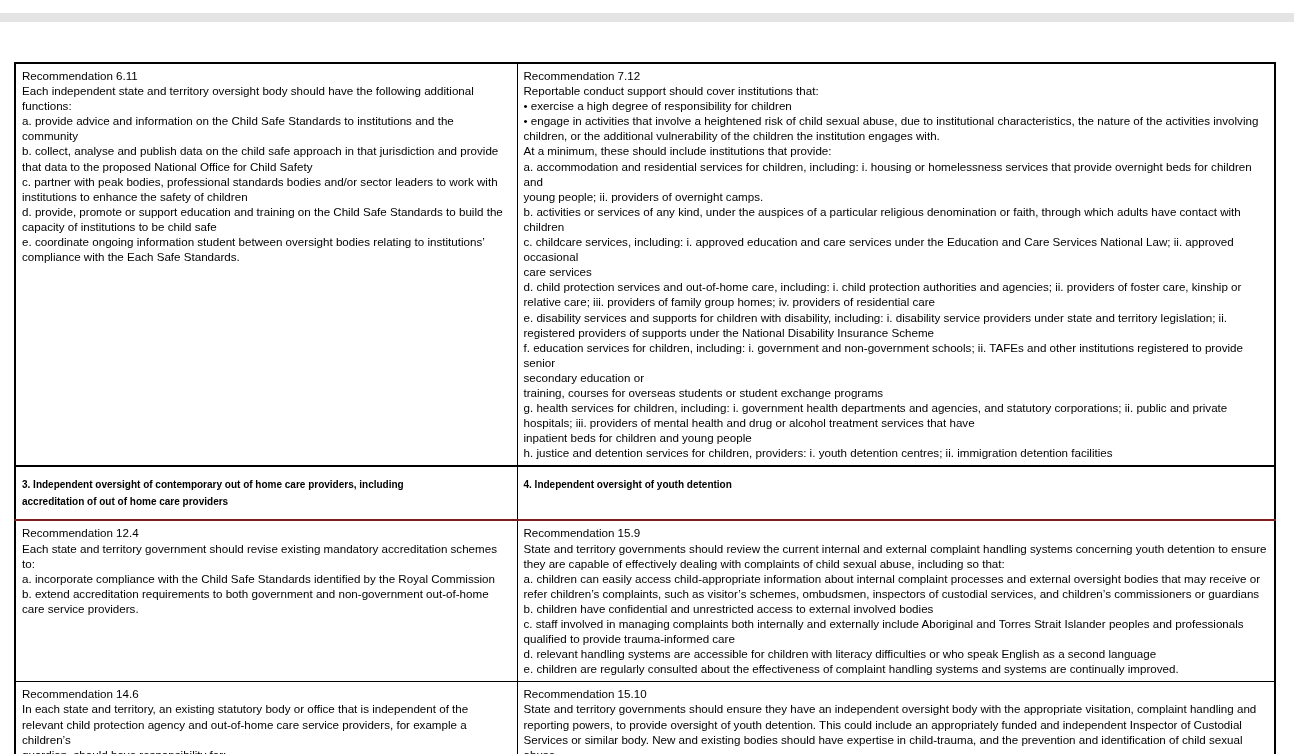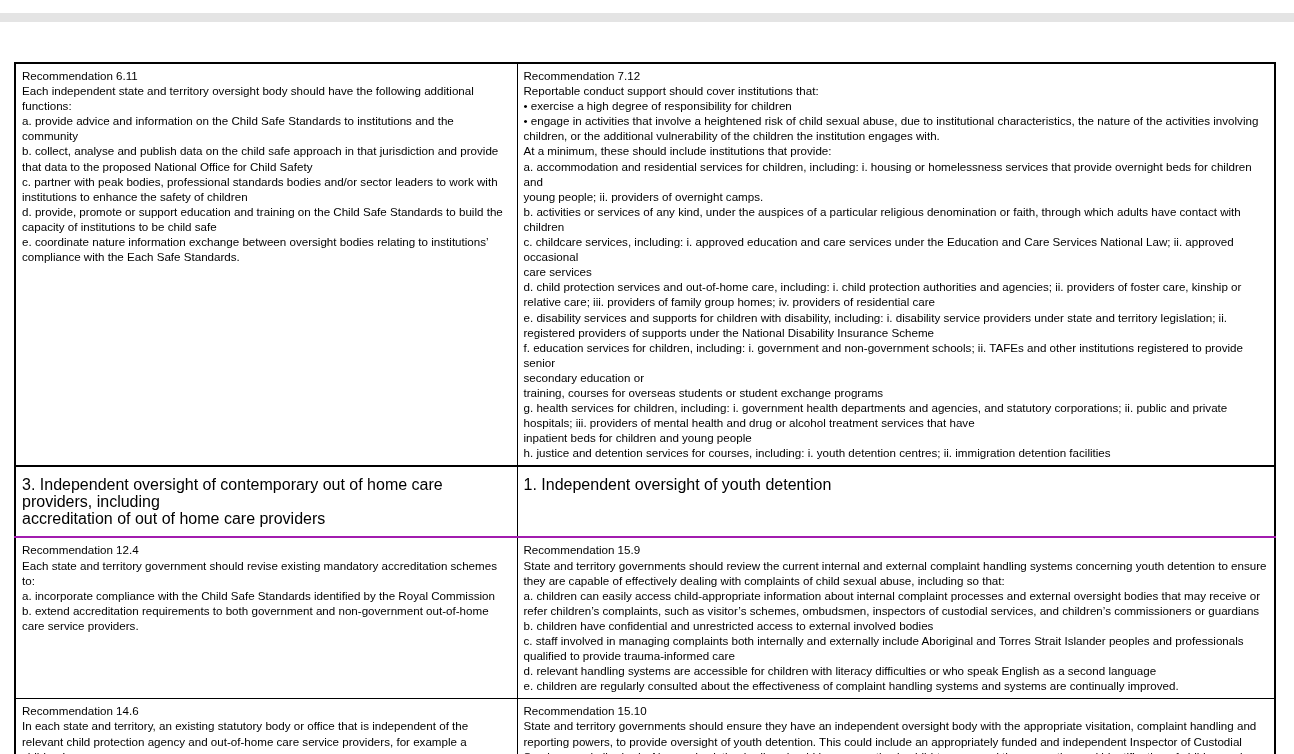--- a/index.html
+++ b/index.html
@@ -47,23 +47,23 @@
     line-height: 15.1px;
     border-right: 1px solid #000;
     border-left: 0;
   }
   td:last-child { border-right: 0; }
   tr.body-row td {
     border-bottom: 1px solid #000;
   }
   tr.section-row td {
     border-top: 2px solid #000;
-    border-bottom: 2px solid #a21caf;
-    font-weight: normal;
-    font-size: 16px;
+    border-bottom: 2px solid #7f1d1d;
+    font-weight: bold;
+    font-size: 10px;
     line-height: 17px;
     padding-top: 9px;
     padding-bottom: 9px;
   }
   tr.last-row td {
     border-bottom: 0;
   }
   .cellblock { margin: 0; }
   .ln { margin: 0; padding: 0; }
   td.tall-a { height: 350px; }
@@ -88,21 +88,21 @@
             <div class="ln">Recommendation 6.11</div>
             <div class="ln">Each independent state and territory oversight body should have the following additional</div>
             <div class="ln">functions:</div>
             <div class="ln">a. provide advice and information on the Child Safe Standards to institutions and the community</div>
             <div class="ln">b. collect, analyse and publish data on the child safe approach in that jurisdiction and provide</div>
             <div class="ln">that data to the proposed National Office for Child Safety</div>
             <div class="ln">c. partner with peak bodies, professional standards bodies and/or sector leaders to work with</div>
             <div class="ln">institutions to enhance the safety of children</div>
             <div class="ln">d. provide, promote or support education and training on the Child Safe Standards to build the</div>
             <div class="ln">capacity of institutions to be child safe</div>
-            <div class="ln">e. coordinate nature information exchange between oversight bodies relating to institutions’</div>
+            <div class="ln">e. coordinate ongoing information student between oversight bodies relating to institutions’</div>
             <div class="ln">compliance with the Each Safe Standards.</div>
           </div>
         </td>
         <td>
           <div class="cellblock">
             <div class="ln">Recommendation 7.12</div>
             <div class="ln">Reportable conduct support should cover institutions that:</div>
             <div class="ln">• exercise a high degree of responsibility for children</div>
             <div class="ln">• engage in activities that involve a heightened risk of child sexual abuse, due to institutional characteristics, the nature of the activities involving</div>
             <div class="ln">children, or the additional vulnerability of the children the institution engages with.</div>
@@ -116,32 +116,32 @@
             <div class="ln">d. child protection services and out-of-home care, including: i. child protection authorities and agencies; ii. providers of foster care, kinship or</div>
             <div class="ln">relative care; iii. providers of family group homes; iv. providers of residential care</div>
             <div class="ln">e. disability services and supports for children with disability, including: i. disability service providers under state and territory legislation; ii.</div>
             <div class="ln">registered providers of supports under the National Disability Insurance Scheme</div>
             <div class="ln">f. education services for children, including: i. government and non-government schools; ii. TAFEs and other institutions registered to provide senior</div>
             <div class="ln">secondary education or</div>
             <div class="ln">training, courses for overseas students or student exchange programs</div>
             <div class="ln">g. health services for children, including: i. government health departments and agencies, and statutory corporations; ii. public and private</div>
             <div class="ln">hospitals; iii. providers of mental health and drug or alcohol treatment services that have</div>
             <div class="ln">inpatient beds for children and young people</div>
-            <div class="ln">h. justice and detention services for courses, including: i. youth detention centres; ii. immigration detention facilities</div>
+            <div class="ln">h. justice and detention services for children, providers: i. youth detention centres; ii. immigration detention facilities</div>
           </div>
         </td>
       </tr>
 
       <tr class="section-row">
         <td>
           <div class="ln">3. Independent oversight of contemporary out of home care providers, including</div>
           <div class="ln">accreditation of out of home care providers</div>
         </td>
         <td>
-          <div class="ln">1. Independent oversight of youth detention</div>
+          <div class="ln">4. Independent oversight of youth detention</div>
         </td>
       </tr>
 
       <tr class="body-row">
         <td class="mid-a">
           <div class="cellblock">
             <div class="ln">Recommendation 12.4</div>
             <div class="ln">Each state and territory government should revise existing mandatory accreditation schemes to:</div>
             <div class="ln">a. incorporate compliance with the Child Safe Standards identified by the Royal Commission</div>
             <div class="ln">b. extend accreditation requirements to both government and non-government out-of-home</div>

